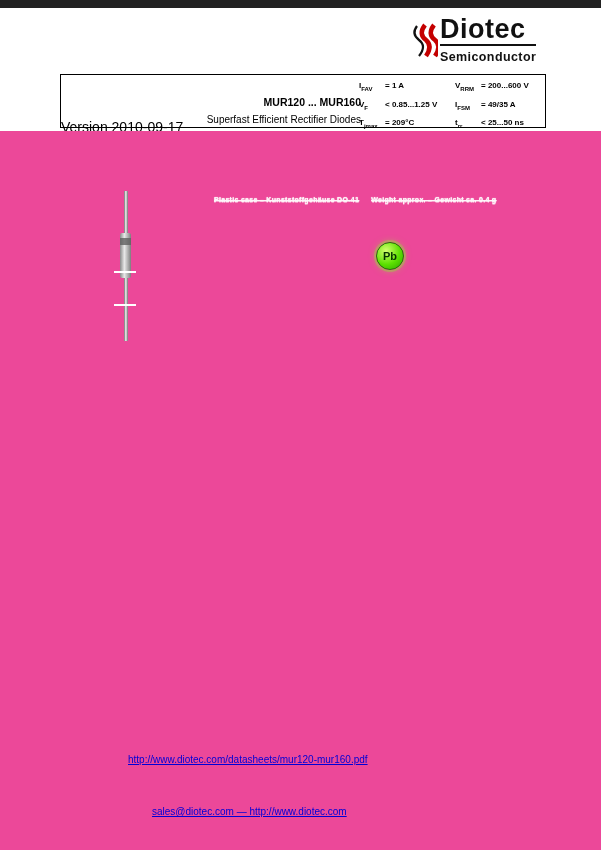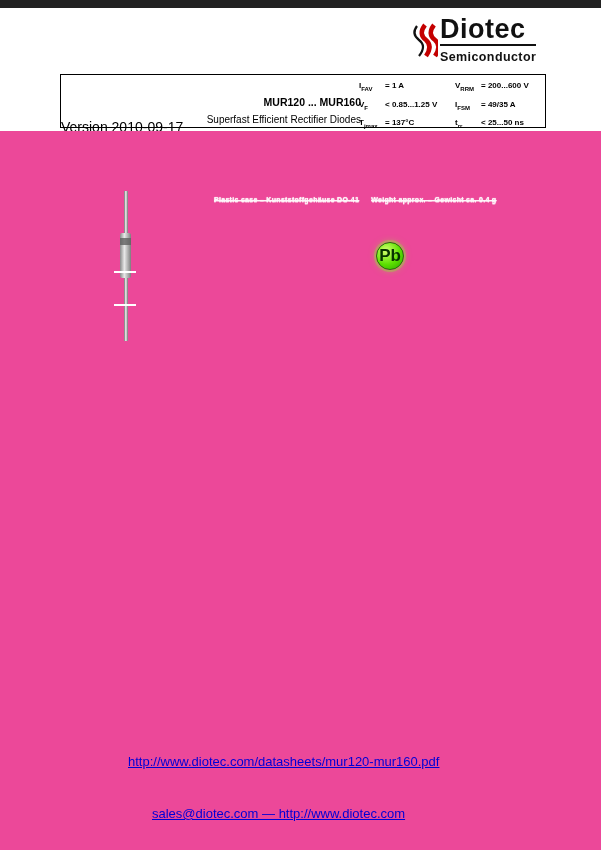--- a/index.html
+++ b/index.html
@@ -42,23 +42,23 @@
   
   .fig-captions{position:absolute;left:214px;top:188px;width:332px;display:flex;gap:12px;}
   .fig-caption{font-size:7px;color:#fff;white-space:nowrap;font-weight:bold;
                text-decoration:line-through;text-shadow:0 0 1px #fff,0 1px 0 rgba(255,255,255,0.5);
                opacity:0.95;letter-spacing:0.3px;}
   
   .pb-badge{position:absolute;left:376px;top:234px;width:26px;height:26px;border-radius:50%;
             background:radial-gradient(circle at 35% 30%,#d4ff6e,#5ce000 55%,#2fa300);
             border:1px solid #1f7a00;display:flex;align-items:center;justify-content:center;
             box-shadow:0 0 0 2px rgba(130,255,40,0.30),0 0 7px rgba(130,255,40,0.55);}
-  .pb-badge span{font-size:17px;font-weight:bold;color:#073300;}
+  .pb-badge span{font-size:11px;font-weight:bold;color:#073300;}
   
-  .flink{position:absolute;font-size:13px;color:#0000d6;text-decoration:underline;white-space:nowrap;cursor:pointer;text-align:center;}
+  .flink{position:absolute;font-size:10px;color:#0000d6;text-decoration:underline;white-space:nowrap;cursor:pointer;text-align:center;}
   .flink.l1{left:128px;top:746px;}
   .flink.l2{left:152px;top:798px;}
 </style>
 </head>
 <body>
 
 <div class="page">
 
   <div class="paper">
 
@@ -82,21 +82,21 @@
         <div class="spec-row">
           <span class="sym"><span>I</span><sub>FAV</sub></span>
           <span class="val">= 1 A</span>
         </div>
         <div class="spec-row">
           <span class="sym"><span>V</span><sub>F</sub></span>
           <span class="val">&lt; 0.85...1.25 V</span>
         </div>
         <div class="spec-row">
           <span class="sym"><span>T</span><sub>jmax</sub></span>
-          <span class="val">= 137°C</span>
+          <span class="val">= 209°C</span>
         </div>
       </div>
 
       <div class="spec-col right">
         <div class="spec-row">
           <span class="sym"><span>V</span><sub>RRM</sub></span>
           <span class="val">= 200...600 V</span>
         </div>
         <div class="spec-row">
           <span class="sym"><span>I</span><sub>FSM</sub></span>

